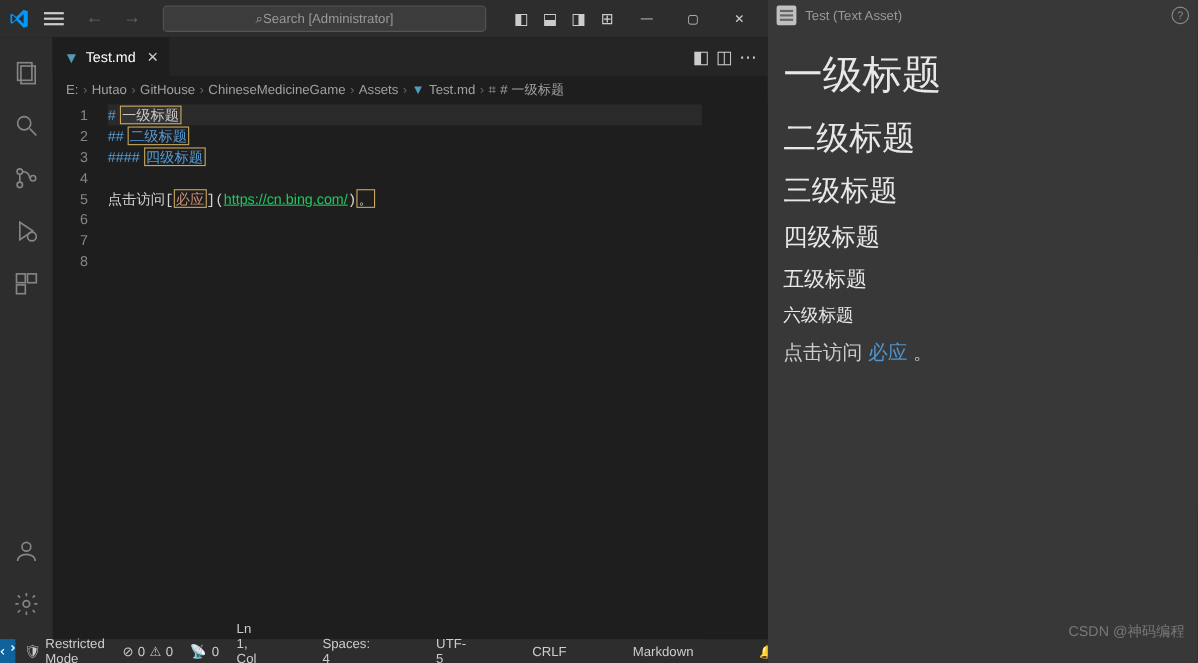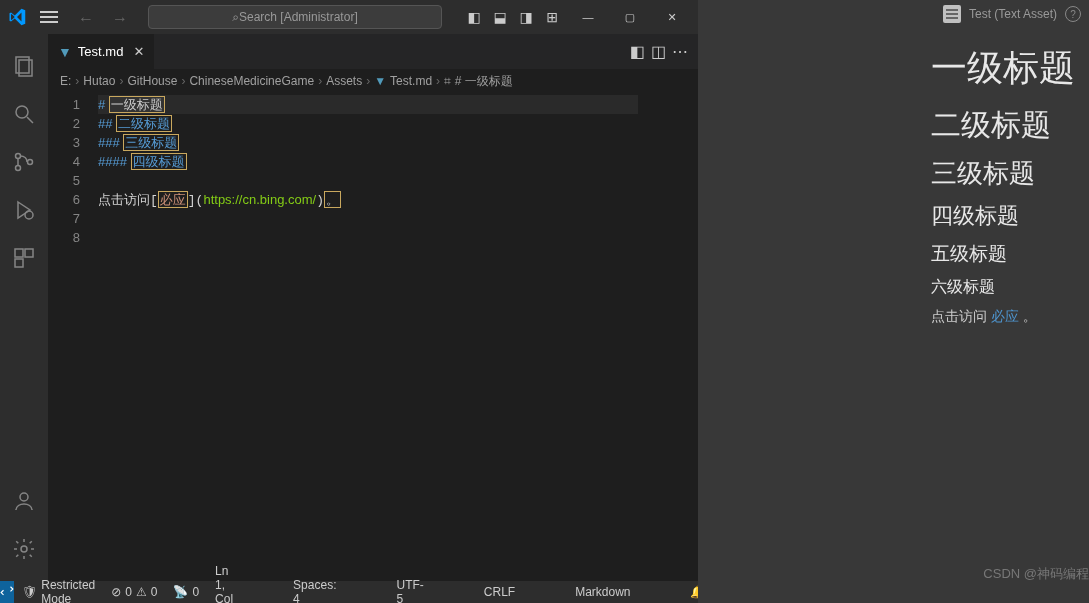--- a/index.html
+++ b/index.html
@@ -1,18 +1,18 @@
 <!DOCTYPE html>
 <html><head>
 <meta charset="utf-8">
 <style>
 * { margin: 0; padding: 0; box-sizing: border-box; font-family: "Segoe UI", sans-serif; }
 body { width: 1089px; height: 603px; background: #1e1e1e; color: #ccc; display: flex; overflow: hidden; position: relative; }
 .left-pane { width: 698px; height: 603px; display: flex; flex-direction: column; background: #1e1e1e; }
-.right-pane { width: 410px; height: 603px; background: #383838; display: flex; flex-direction: column; align-items: flex-end; }
+.right-pane { width: 410px; height: 603px; background: #383838; display: flex; flex-direction: column; }
 
 
 .title-bar { height: 34px; background: #2d2d2d; display: flex; align-items: center; padding: 0 8px; gap: 6px; }
 .vscode-logo { width: 18px; height: 18px; }
 .menu-icon { width: 18px; height: 2px; background: #ccc; position: relative; margin: 0 8px; }
 .menu-icon::before, .menu-icon::after { content: ""; position: absolute; width: 18px; height: 2px; background: #ccc; left: 0; }
 .menu-icon::before { top: -5px; } .menu-icon::after { top: 5px; }
 .nav-arrow { color: #666; padding: 0 6px; font-size: 16px; }
 .search-box { flex: 1; height: 24px; background: #3c3c3c; border: 1px solid #555; border-radius: 4px; display: flex; align-items: center; justify-content: center; color: #999; font-size: 12px; margin: 0 8px; }
 .title-icons { display: flex; gap: 2px; margin-left: 6px; }
@@ -38,21 +38,21 @@
 .code-area { flex: 1; display: flex; position: relative; }
 .gutter { width: 50px; text-align: right; padding-right: 18px; color: #858585; font-family: Consolas, monospace; font-size: 13px; line-height: 19px; padding-top: 2px; }
 .code-lines { flex: 1; font-family: Consolas, monospace; font-size: 13px; line-height: 19px; padding-top: 2px; }
 .line { height: 19px; white-space: pre; }
 .line.active { background: #2a2a2a; }
 .hash { color: #569cd6; }
 .heading-text { color: #569cd6; border: 1px solid #c9a85e; padding: 0 1px; }
 .heading-text.h1 { background: #333; color: #ccc; }
 .plain { color: #d4d4d4; font-family: Liberation Mono, monospace; }
 .link-label { color: #ce9178; border: 1px solid #c9a85e; padding: 0 1px; }
-.link-url { color: #84cc16; }
+.link-url { color: #22c55e; text-decoration: underline; }
 .punct-box { border: 1px solid #c9a85e; padding: 0 1px; color: #d4d4d4; }
 .minimap { position: absolute; right: 0; top: 0; width: 60px; height: 100%; background: #1e1e1e; }
 
 
 .status-bar { height: 22px; background: #2d2d2d; display: flex; align-items: center; font-size: 12px; color: #ccc; }
 .remote-btn { width: 34px; height: 22px; background: #0e639c; display: flex; align-items: center; justify-content: center; color: #fff; }
 .status-item { padding: 0 8px; display: flex; align-items: center; gap: 4px; }
 .status-left { display: flex; }
 .status-right { margin-left: auto; display: flex; gap: 44px; }
 
@@ -62,23 +62,23 @@
 .doc-icon::after { content:""; position:absolute; left:3px; right:3px; top:4px; height:2px; background:#666; box-shadow: 0 4px 0 #666, 0 8px 0 #666; }
 .right-title { color: #999; font-size: 12px; }
 .help-icon { margin-left: auto; width: 16px; height: 16px; border: 1px solid #888; border-radius: 50%; display: flex; align-items: center; justify-content: center; font-size: 10px; color: #888; }
 .preview { flex: 1; padding: 16px 14px 0 14px; color: #ddd; overflow: hidden; }
 .preview h1 { font-size: 36px; font-weight: normal; margin-bottom: 12px; color: #e8e8e8; }
 .preview h2 { font-size: 30px; font-weight: normal; margin-bottom: 10px; color: #e8e8e8; }
 .preview h3 { font-size: 26px; font-weight: normal; margin-bottom: 10px; color: #e8e8e8; }
 .preview h4 { font-size: 22px; font-weight: normal; margin-bottom: 10px; color: #e8e8e8; }
 .preview h5 { font-size: 19px; font-weight: normal; margin-bottom: 10px; color: #e8e8e8; }
 .preview h6 { font-size: 16px; font-weight: normal; margin-bottom: 10px; color: #e8e8e8; }
-.preview p { font-size: 14px; color: #ccc; }
+.preview p { font-size: 18px; color: #ccc; }
 .preview a { color: #4e94ce; text-decoration: none; }
-.watermark { position: absolute; right: 0; bottom: 20px; color: #777; font-size: 13px; margin-top: 28px; }
+.watermark { position: absolute; right: 12px; bottom: 20px; color: #777; font-size: 13px; margin-top: 28px; }
 </style>
 </head>
 <body>
 
 <div class="left-pane">
 
   <div class="title-bar">
     <svg class="vscode-logo" viewBox="0 0 24 24">
         <path fill="#0098ff" d="M23 3l-5-2-9 9-5-4-2 1v10l2 1 5-4 9 9 5-2V3zM6 15l-2 1V8l2 1 3 3-3 3zm12 3l-6-6 6-6v12z"></path>
       </svg>
@@ -189,21 +189,20 @@
             <div>3</div>
             <div>4</div>
             <div>5</div>
             <div>6</div>
             <div>7</div>
             <div>8</div>
         </div>
         <div class="code-lines">
           <div class="line active"><span class="hash">#</span> <span class="heading-text h1">一级标题</span></div>
           <div class="line"><span class="hash">##</span> <span class="heading-text">二级标题</span></div>
-          <div class="line"><span class="hash">###</span> <span class="heading-text">三级标题</span></div>
           <div class="line"><span class="hash">####</span> <span class="heading-text">四级标题</span></div>
           <div class="line"></div>
           <div class="line"><span class="plain">点击访问[</span><span class="link-label">必应</span><span class="plain">](</span><span class="link-url">https://cn.bing.com/</span><span class="plain">)</span><span class="punct-box">。</span></div>
         </div>
         <div class="minimap"></div>
       </div>
     </div>
   </div>
 
   <div class="status-bar">

